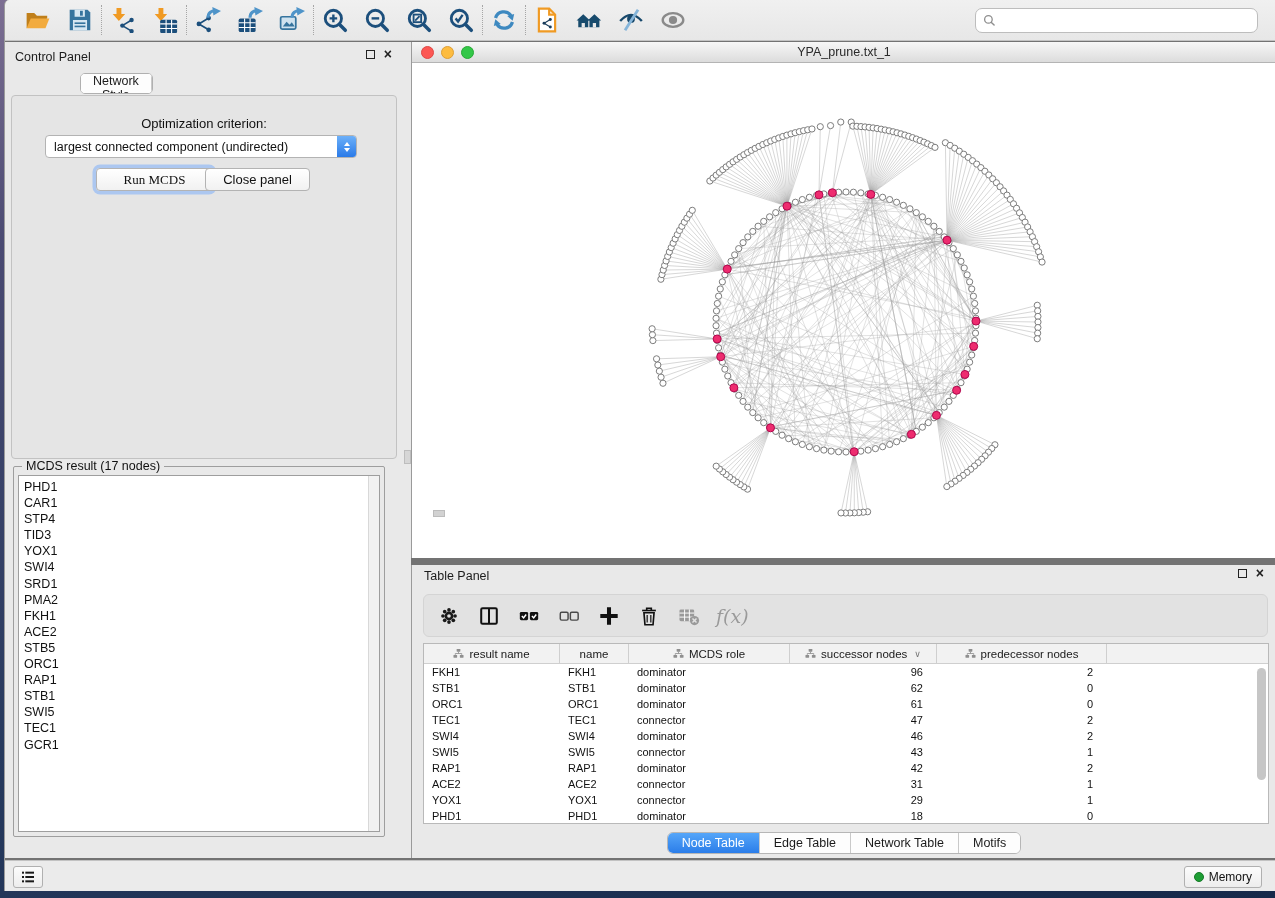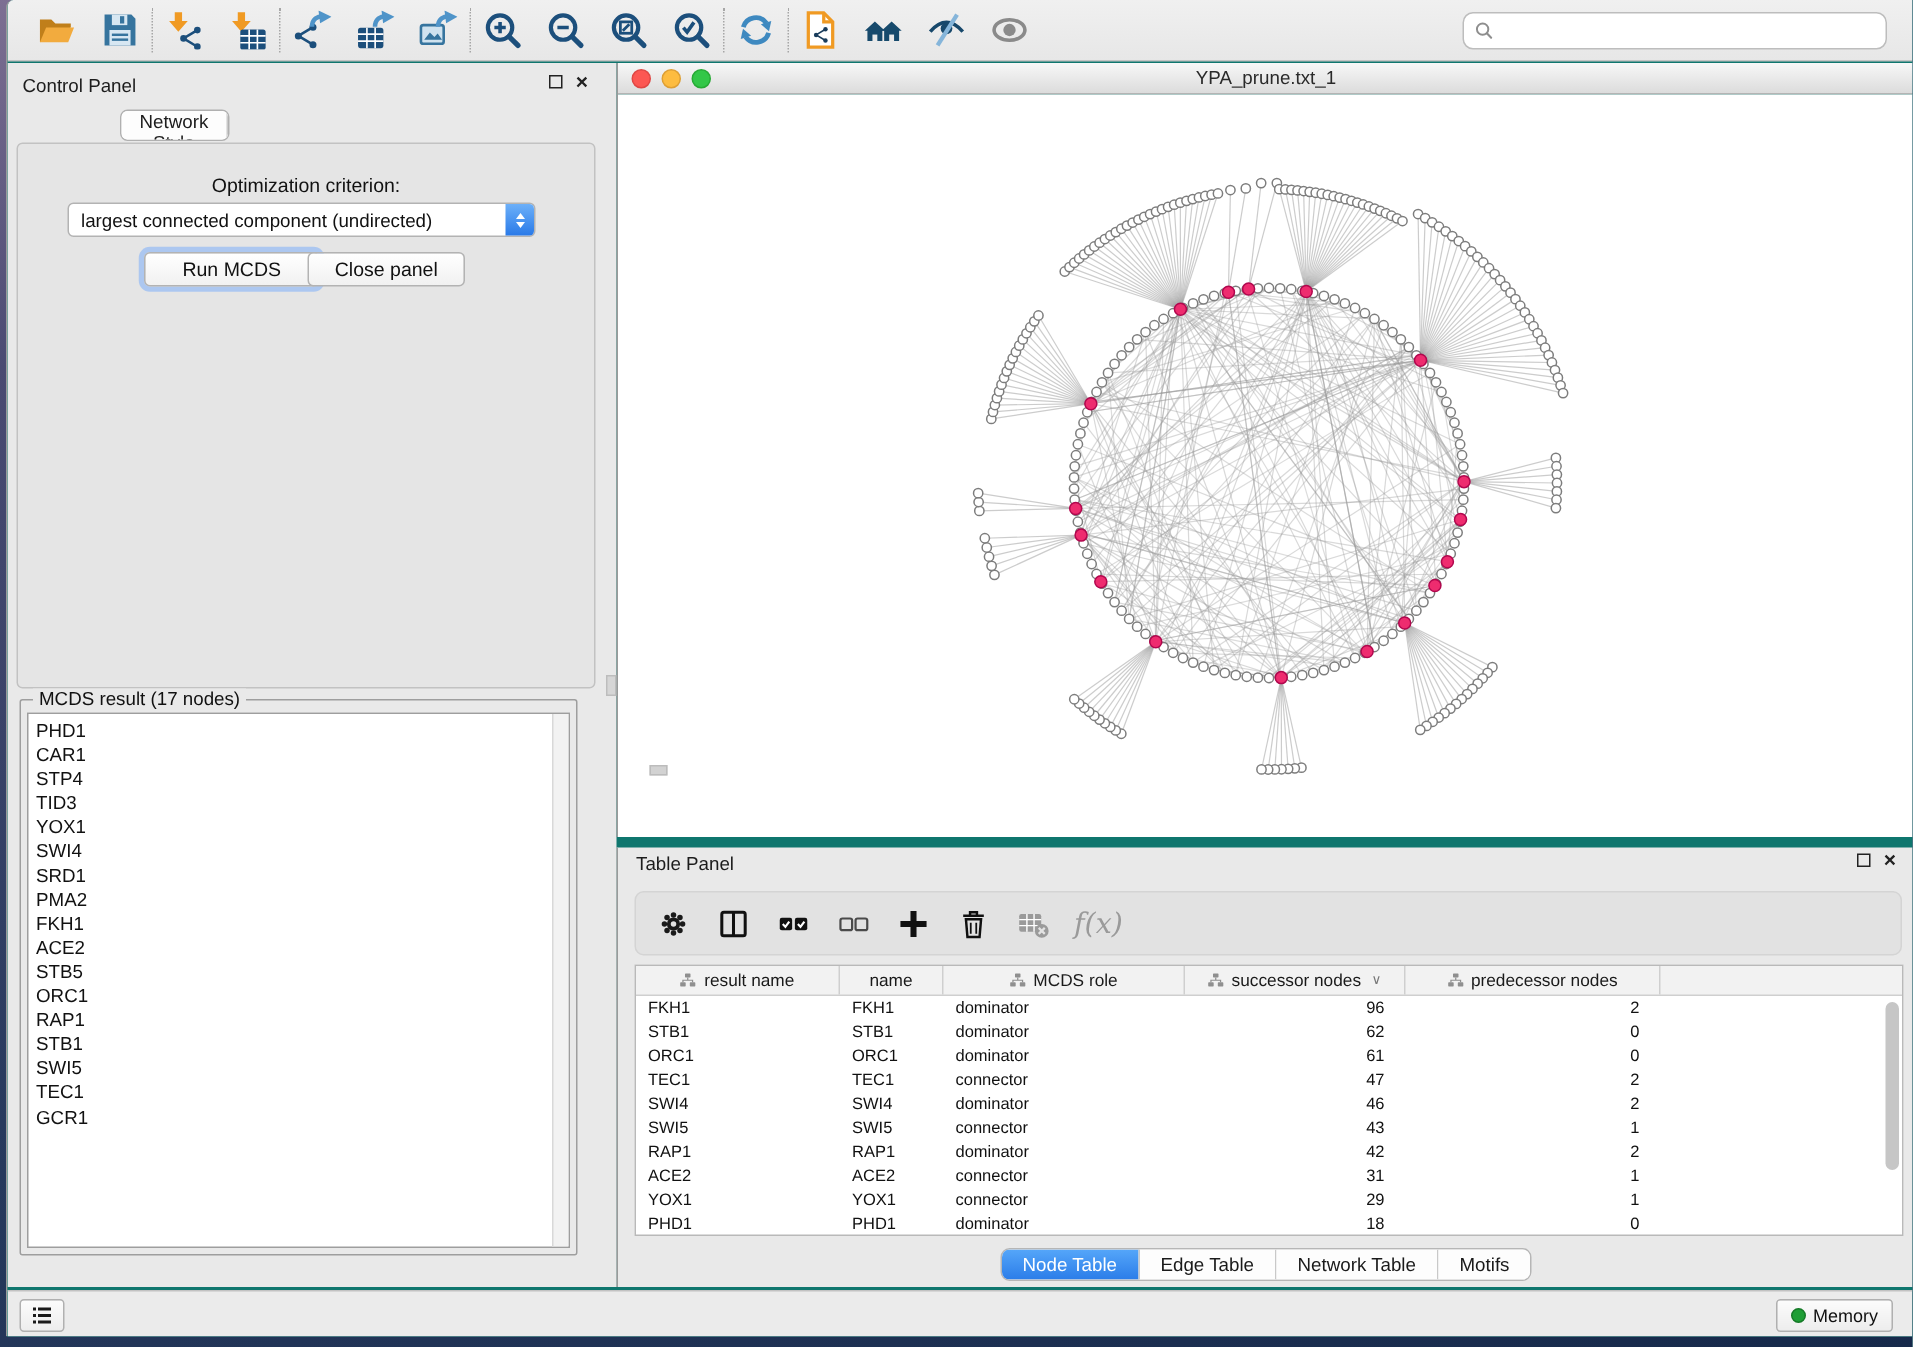--- a/index.html
+++ b/index.html
@@ -4,21 +4,21 @@
 <style>
   * { margin:0; padding:0; box-sizing:border-box; }
   html,body { width:1275px; height:898px; overflow:hidden; }
   body {
     font-family:"Liberation Sans","DejaVu Sans",sans-serif;
     background:linear-gradient(160deg,#7d6f93 0%,#4a4a72 18%,#273a5e 55%,#16294a 100%);
     position:relative;
   }
   #app-window {
     position:absolute; left:4px; top:0; width:1271px; height:891px;
-    background:#0f766e; border-radius:5px 0 0 0; overflow:hidden;
+    background:#737373; border-radius:5px 0 0 0; overflow:hidden;
     border-left:1px solid #9b9b9b;
   }
   
   #toolbar {
     position:absolute; left:0; top:0; width:100%; height:41px;
     background:linear-gradient(#f0f0f0,#e7e7e7); border-bottom:1px solid #c3c3c3;
     display:flex; align-items:center;
   }
   .tb-btn { width:30px; height:30px; display:flex; align-items:center; justify-content:center; flex:0 0 auto; }
   .tb-btn svg { width:26px; height:26px; }
@@ -41,21 +41,21 @@
   .seg:last-child { border-right:none; }
   .seg.active { background:linear-gradient(#55a6f9,#2b7de9); color:#fff; }
   #cp-content { position:absolute; left:6px; top:53px; width:386px; height:364px; background:#e5e5e5; border:1px solid #c2c2c2; border-radius:4px; }
   #opt-label { position:absolute; left:0; top:20px; width:100%; text-align:center; font-size:13px; color:#111; }
   #opt-select { position:absolute; left:33px; top:39px; width:312px; height:23px; background:#fff; border:1px solid #b3b3b3; border-radius:4px; display:flex; align-items:center; }
   #opt-select-text { flex:1; font-size:12.5px; padding-left:8px; color:#111; white-space:nowrap; }
   #opt-stepper { width:19px; height:21px; border-radius:0 3px 3px 0; background:linear-gradient(#6cb0f9,#2a7ae8); display:flex; flex-direction:column; align-items:center; justify-content:center; gap:2px; }
   .tri-up { width:0; height:0; border-left:3.5px solid transparent; border-right:3.5px solid transparent; border-bottom:4.5px solid #fff; }
   .tri-dn { width:0; height:0; border-left:3.5px solid transparent; border-right:3.5px solid transparent; border-top:4.5px solid #fff; }
   .cp-btn { position:absolute; top:72px; height:23px; background:linear-gradient(#ffffff,#f1f1f1); border:1px solid #b3b3b3; border-radius:4px; font-size:13px; color:#111; display:flex; align-items:center; justify-content:center; }
-  #run-btn { left:84px; width:117px; box-shadow:0 0 0 3.5px rgba(125,175,250,.55); }
+  #run-btn { left:84px; width:117px; box-shadow:0 0 0 3.5px rgba(125,175,250,.55);font-family:Liberation Serif, serif; }
   #close-btn { left:193px; width:105px; }
   #result-group { position:absolute; left:8px; top:424px; width:372px; height:371px; border:1px solid #9e9e9e; border-radius:2px; }
   #result-legend { position:absolute; left:8px; top:-8px; background:#e9e9e9; padding:0 4px; font-size:12.5px; color:#111; }
   #result-list { position:absolute; left:4px; top:8px; width:362px; height:357px; background:#fff; border:1px solid #9e9e9e; overflow:hidden; }
   #result-scroll { position:absolute; right:0; top:0; width:11px; height:100%; background:#f2f2f2; border-left:1px solid #d8d8d8; }
   .result-item { font-size:12.5px; color:#111; line-height:16.1px; padding-left:5px; }
   
   #vsplit { position:absolute; left:399px; top:42px; width:7px; height:816px; background:#e9e9e9; }
   #vsplit-grip { position:absolute; left:0; top:408px; width:7px; height:14px; background:#d6d6d6; border:1px solid #bdbdbd; }
   

